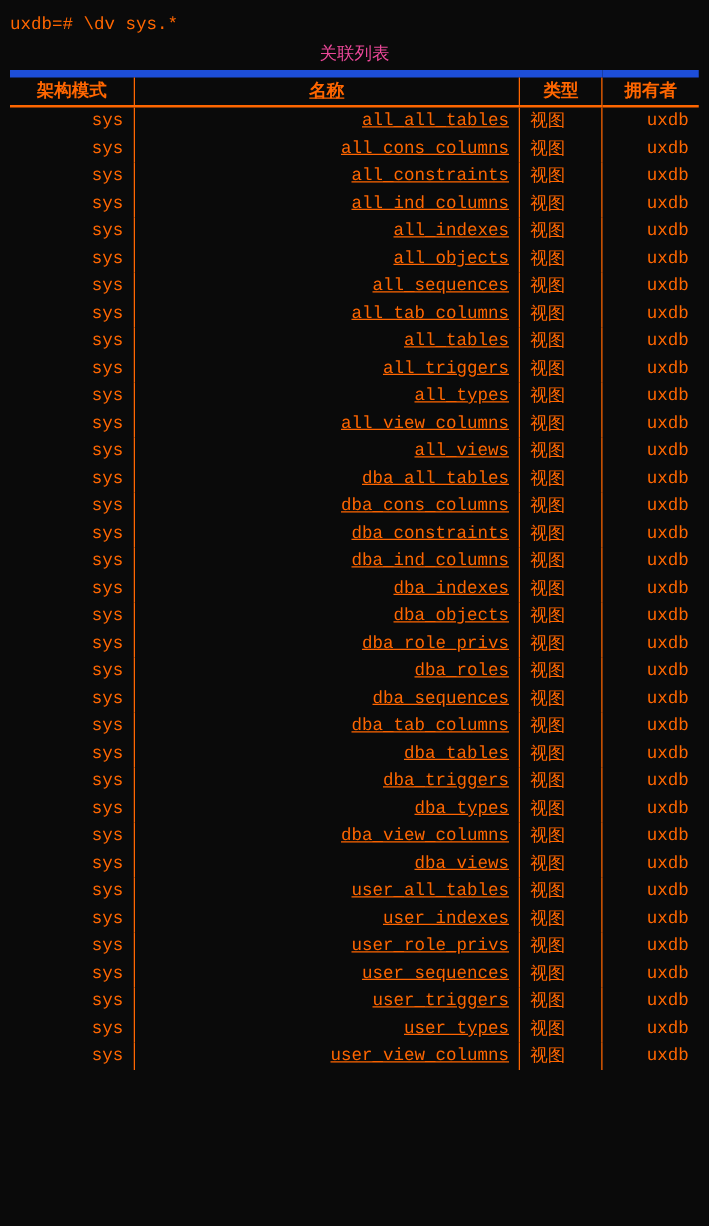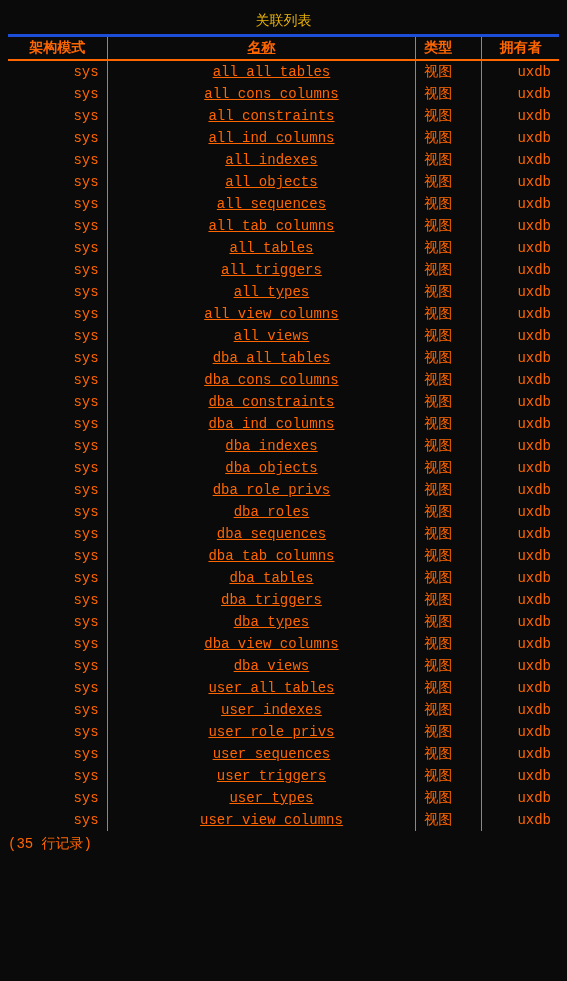--- a/index.html
+++ b/index.html
@@ -20,63 +20,64 @@
       background-color: #0a0a0a;
       padding: 4px;
     }
     .command-line {
       color: #ff6600;
       margin-bottom: 6px;
       white-space: pre;
     }
     .table-title {
       text-align: center;
-      color: #eab308;
+      color: #ec4899;
       margin-bottom: 4px;
     }
     table {
       border-collapse: collapse;
       width: 100%;
     }
     th, td {
       color: #ff6600;
       padding: 2px 8px;
       text-align: left;
       white-space: nowrap;
     }
     th {
       text-align: center;
       border-bottom: 1px solid #ff6600;
     }
     th:not(:last-child), td:not(:last-child) {
       border-right: 1px solid #ff6600;
     }
     thead tr:first-child th {
-      border-top: 3px solid #1d4ed8;
+      border-top: 6px solid #1d4ed8;
     }
     .header-row th {
       border-bottom: 2px solid #ff6600;
     }
     .col-schema { width: 90px; }
     .col-name { width: 280px; text-decoration: underline; }
-    .col-type { width: 60px; text-align: left; }
+    .col-type { width: 60px; text-align: center; }
     .col-owner { width: 70px; }
     td.col-schema { text-align: right; }
-    td.col-name { text-align: center; padding-left: 28px; }
+    td.col-name { text-align: right; padding-left: 28px; }
     td.col-type { text-align: left; }
     td.col-owner { text-align: right; }
     .footer {
       color: #ff6600;
       margin-top: 4px;
     }
   </style>
 </head>
 <body>
 
 <div class="terminal">
+  <div class="command-line">uxdb=# \dv sys.*</div>
   <div class="table-title">关联列表</div>
   <table>
     <thead>
       <tr class="header-row">
         <th class="col-schema">架构模式</th>
         <th class="col-name">名称</th>
         <th class="col-type">类型</th>
         <th class="col-owner">拥有者</th>
       </tr>
     </thead>
@@ -286,14 +287,13 @@
           <td class="col-owner">uxdb</td>
         </tr>
         <tr>
           <td class="col-schema">sys</td>
           <td class="col-name">user_view_columns</td>
           <td class="col-type">视图</td>
           <td class="col-owner">uxdb</td>
         </tr>
       </tbody>
   </table>
-  <div class="footer">(35 行记录)</div>
 </div>
 
 </body></html>

